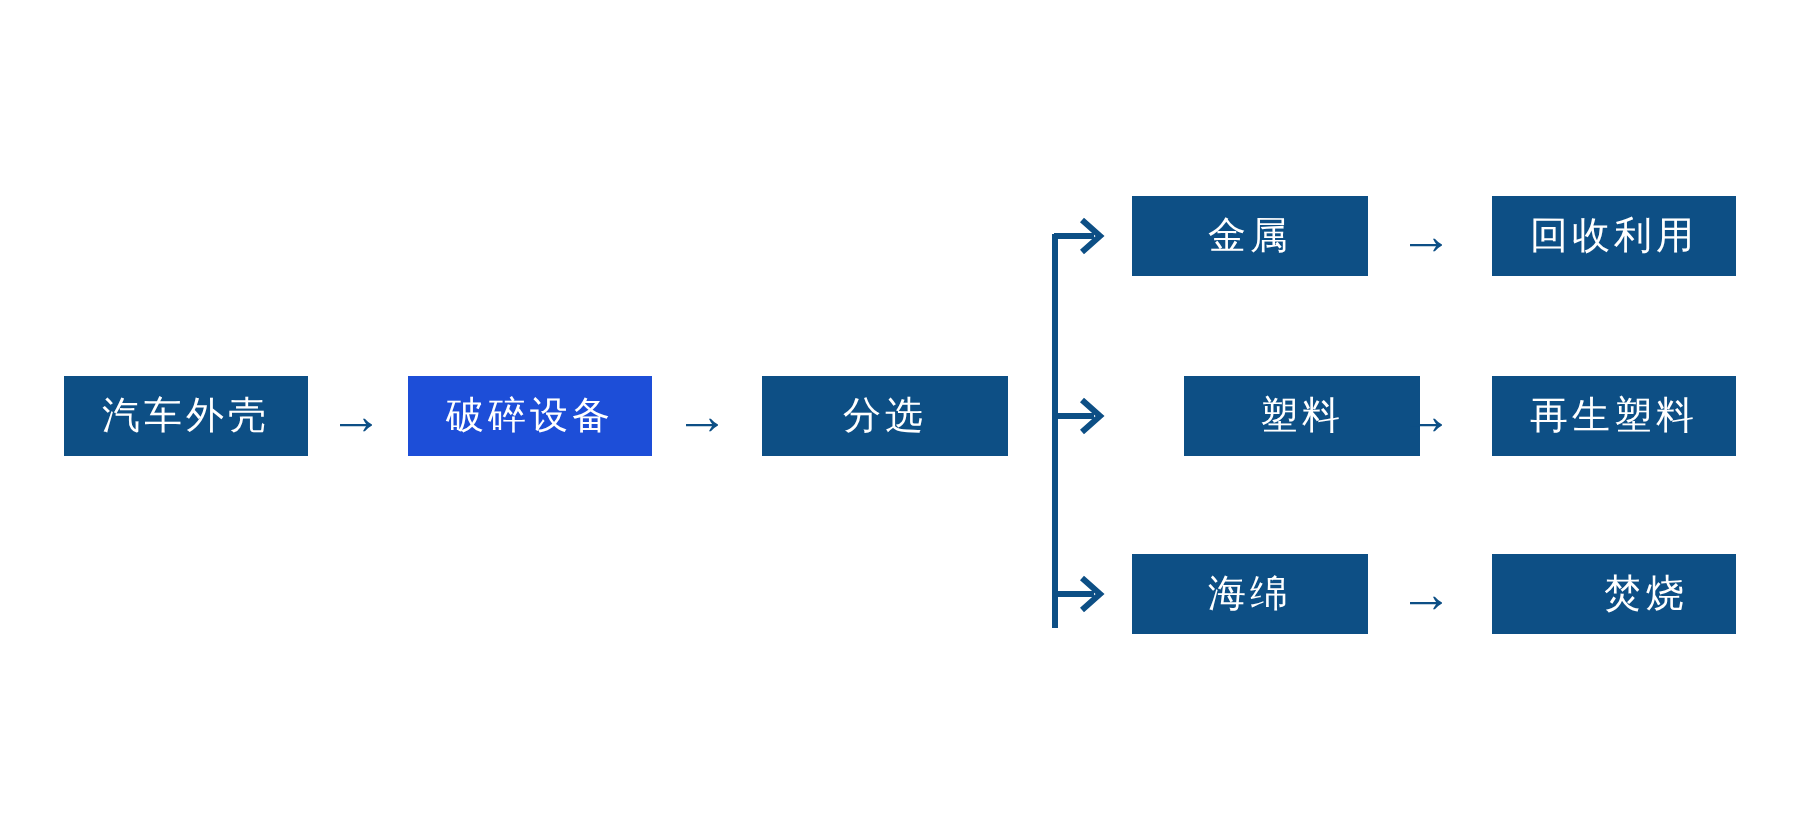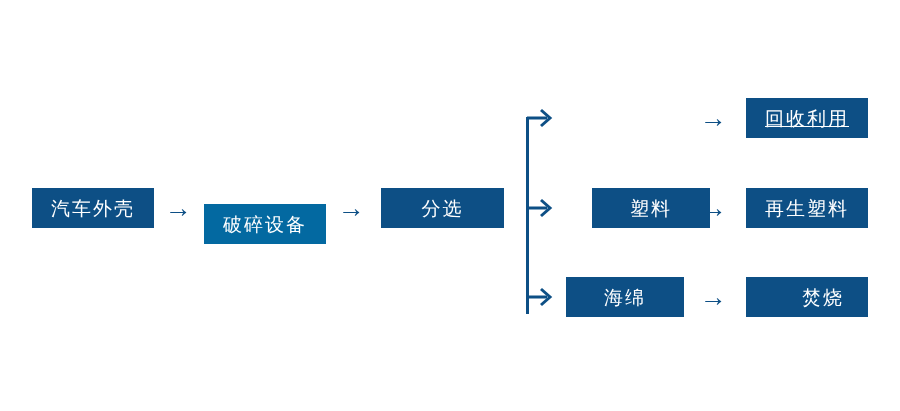--- a/index.html
+++ b/index.html
@@ -27,21 +27,21 @@
     justify-content: center;
     color: #ffffff;
     font-size: 19px;
     letter-spacing: 2px;
     line-height: 1;
     white-space: nowrap;
     box-sizing: border-box;
     user-select: none;
   }
   .node.blue { background: #0d4f85; }
-  .node.red  { background: #0369a1; margin-top: 16px; }
+  .node.red  { background: #1d4ed8; }
 
   
   .arrow {
     position: absolute;
     width: 34px;
     height: 40px;
     display: flex;
     align-items: center;
     justify-content: center;
     color: #0d4f85;
@@ -98,24 +98,25 @@
     </svg>
   </div>
 
   <div class="branch-arrow" style="top:284px;">
     <svg width="32" height="26" viewBox="0 0 32 26">
       <path d="M0 13 H20" stroke="#0d4f85" stroke-width="3" fill="none"></path>
       <path d="M14 5 L23 13 L14 21" stroke="#0d4f85" stroke-width="3" fill="none"></path>
     </svg>
   </div>
 
+  <div class="node blue" style="left:566px; top:98px; width:118px;">金属</div>
 
   <div class="arrow" style="left:696px; top:98px;">→</div>
 
-  <div class="node blue" style="left:746px; top:98px; width:122px;text-decoration:underline;">回收利用</div>
+  <div class="node blue" style="left:746px; top:98px; width:122px;">回收利用</div>
 
   <div class="node blue" style="left:592px; top:188px; width:118px;">塑料</div>
 
   <div class="arrow" style="left:696px; top:188px;">→</div>
 
   <div class="node blue" style="left:566px; top:277px; width:118px;">海绵</div>
 
   <div class="node blue" style="left:746px; top:188px; width:122px;">再生塑料</div>
 
   <div class="arrow" style="left:696px; top:277px;">→</div>

